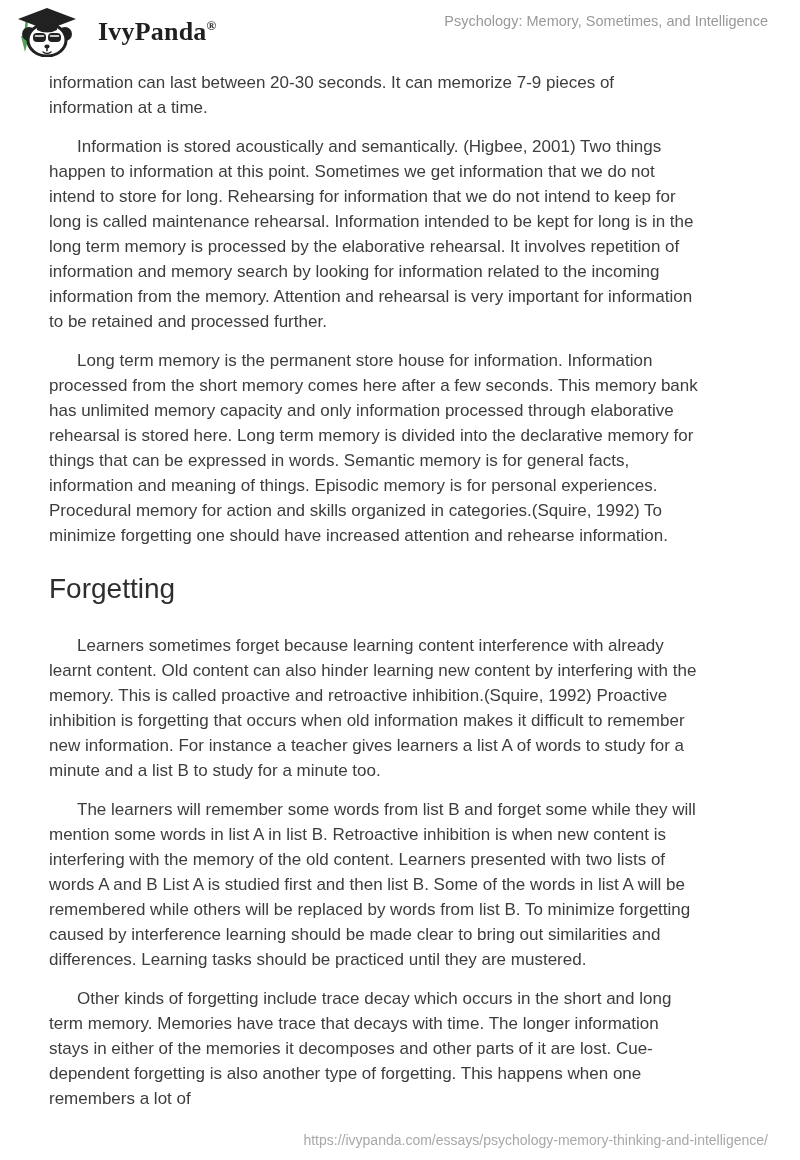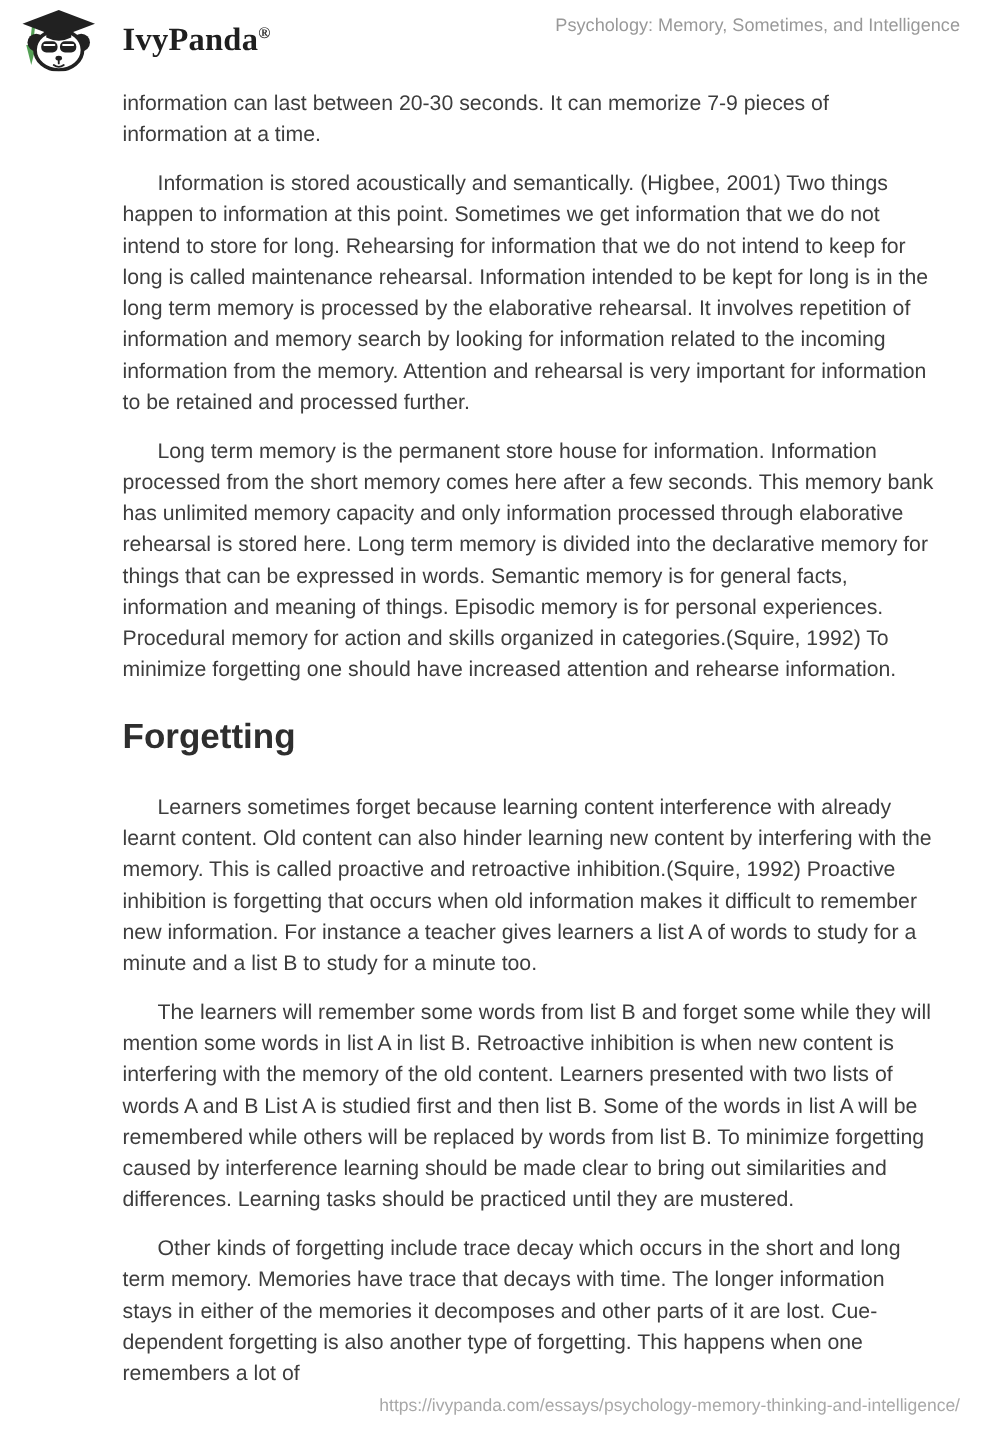--- a/index.html
+++ b/index.html
@@ -44,43 +44,43 @@
     vertical-align: super;
     line-height: 1;
   }
   .doc-title {
     margin-top: 6px;
     font-size: 14.5px;
     color: #999999;
   }
   
   .content {
-    margin: 14px 75px 0 98px;
+    margin: 14px 75px 0 49px;
     width: 650px;
     font-size: 17px;
     line-height: 25px;
     color: #3d3d3d;
   }
   .content p {
     margin: 0 0 14px 0;
     text-indent: 28px;
   }
   .content p.continuation { text-indent: 0; }
   .content h2 {
     font-size: 28px;
-    font-weight: bold;
+    font-weight: normal;
     color: #2e2e2e;
     margin: 25px 0 28px 0;
     line-height: 32px;
   }
   
   .footer {
     position: absolute;
     right: 32px;
-    bottom: 28px;
+    bottom: 12px;
     font-size: 14px;
     color: #a8a8a8;
   }
 </style>
 </head>
 <body>
 
 <div class="page">
 
   <div class="header">

